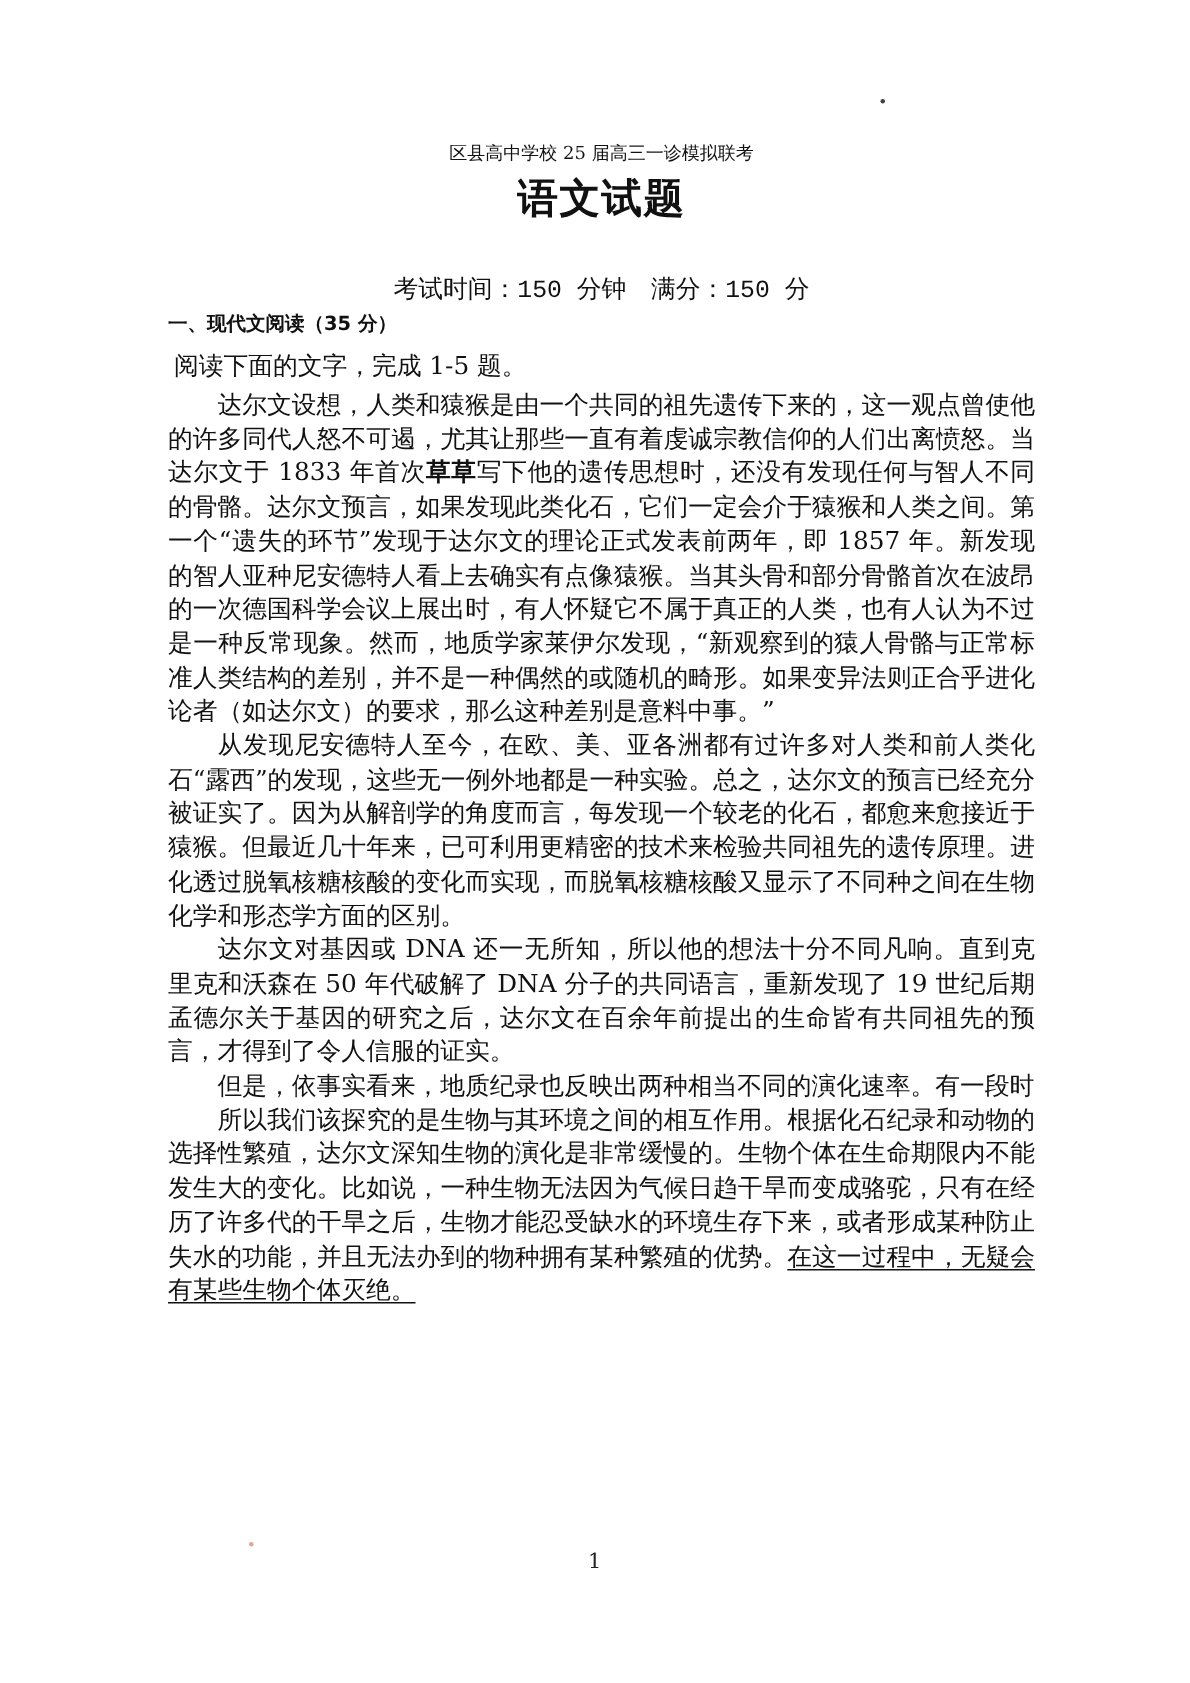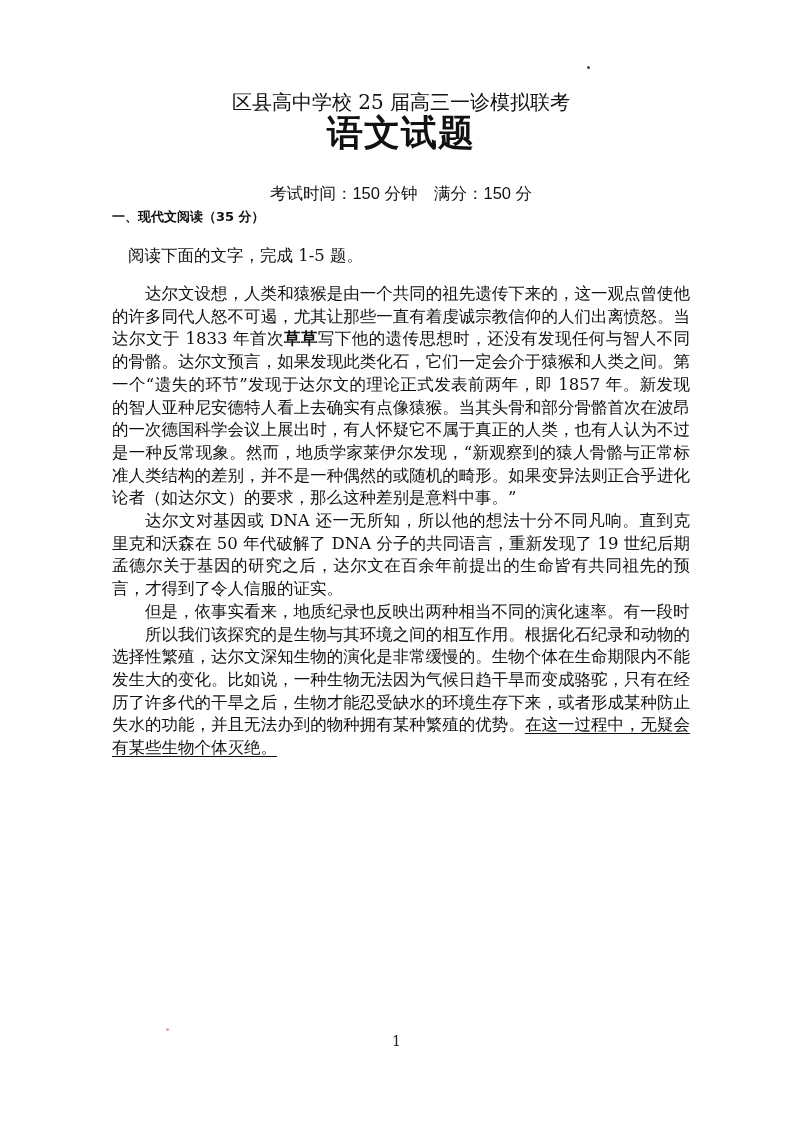--- a/index.html
+++ b/index.html
@@ -14,50 +14,50 @@
   }
   .content {
     position: absolute;
     left: 112px;
     top: 90px;
     width: 578px;
   }
   .school {
     margin: 0;
     text-align: center;
-    font-size: 20px;
+    font-size: 12px;
     line-height: 24px;
     font-weight: normal;
     font-family: "DejaVu Serif", serif;
   }
   .title {
     margin: 2px 0 32px 0;
     text-align: center;
-    font-size: 36px;
+    font-size: 27px;
     line-height: 34px;
     font-weight: bold;
     font-family: "DejaVu Sans", sans-serif;
     letter-spacing: 1px;
   }
   .exam-info {
     margin: 0;
     text-align: center;
     font-size: 16.5px;
     line-height: 23px;
-    font-family: Liberation Sans, sans-serif;
+    font-family: Liberation Mono, monospace;
   }
   .section-heading, .subsection-heading {
     margin: 0;
     font-size: 13px;
     line-height: 23px;
     font-weight: bold;
     font-family: "DejaVu Sans", sans-serif;
   }
   .instruction {
-    margin: 16px;
+    margin: 4px;
     font-size: 16.5px;
     line-height: 23px;
     font-family: "DejaVu Serif", serif;
   }
   .passage p {
     margin: 0;
     font-size: 16.5px;
     line-height: 22.7px;
     text-align: justify;
     text-indent: 2em;
@@ -109,20 +109,21 @@
   <div class="content">
     <p class="school">区县高中学校 25 届高三一诊模拟联考</p>
     <h1 class="title">语文试题</h1>
     <p class="exam-info">考试时间：150 分钟　满分：150 分</p>
 
     <h2 class="section-heading">一、现代文阅读（35 分）</h2>
     <p class="instruction">阅读下面的文字，完成 1-5 题。</p>
 
     <div class="passage">
       <p><span>达尔文设想，人类和猿猴是由一个共同的祖先遗传下来的，这一观点曾使他的许多同代人怒不可遏，尤其让那些一直有着虔诚宗教信仰的人们出离愤怒。当达尔文于 1833 年首次</span><span class="seg-bold">草草</span><span>写下他的遗传思想时，还没有发现任何与智人不同的骨骼。达尔文预言，如果发现此类化石，它们一定会介于猿猴和人类之间。第一个“遗失的环节”发现于达尔文的理论正式发表前两年，即 1857 年。新发现的智人亚种尼安德特人看上去确实有点像猿猴。当其头骨和部分骨骼首次在波昂的一次德国科学会议上展出时，有人怀疑它不属于真正的人类，也有人认为不过是一种反常现象。然而，地质学家莱伊尔发现，“新观察到的猿人骨骼与正常标准人类结构的差别，并不是一种偶然的或随机的畸形。如果变异法则正合乎进化论者（如达尔文）的要求，那么这种差别是意料中事。”</span></p>
+      <p><span>从发现尼安德特人至今，在欧、美、亚各洲都有过许多对人类和前人类化石“露西”的发现，这些无一例外地都是一种实验。总之，达尔文的预言已经充分被证实了。因为从解剖学的角度而言，每发现一个较老的化石，都愈来愈接近于猿猴。但最近几十年来，已可利用更精密的技术来检验共同祖先的遗传原理。进化透过脱氧核糖核酸的变化而实现，而脱氧核糖核酸又显示了不同种之间在生物化学和形态学方面的区别。</span></p>
       <p><span>达尔文对基因或 DNA 还一无所知，所以他的想法十分不同凡响。直到克里克和沃森在 50 年代破解了 DNA 分子的共同语言，重新发现了 19 世纪后期孟德尔关于基因的研究之后，达尔文在百余年前提出的生命皆有共同祖先的预言，才得到了令人信服的证实。</span></p>
       <p><span>但是，依事实看来，地质纪录也反映出两种相当不同的演化速率。有一段时</span></p>
       <p><span>所以我们该探究的是生物与其环境之间的相互作用。根据化石纪录和动物的选择性繁殖，达尔文深知生物的演化是非常缓慢的。生物个体在生命期限内不能发生大的变化。比如说，一种生物无法因为气候日趋干旱而变成骆驼，只有在经历了许多代的干旱之后，生物才能忍受缺水的环境生存下来，或者形成某种防止失水的功能，并且无法办到的物种拥有某种繁殖的优势。</span><span class="seg-underline">在这一过程中，无疑会有某些生物个体灭绝。</span></p>
     </div>
   </div>
 
   <span class="stray-dot-orange"></span>
   <div class="page-number">1</div>
 </div>
 

